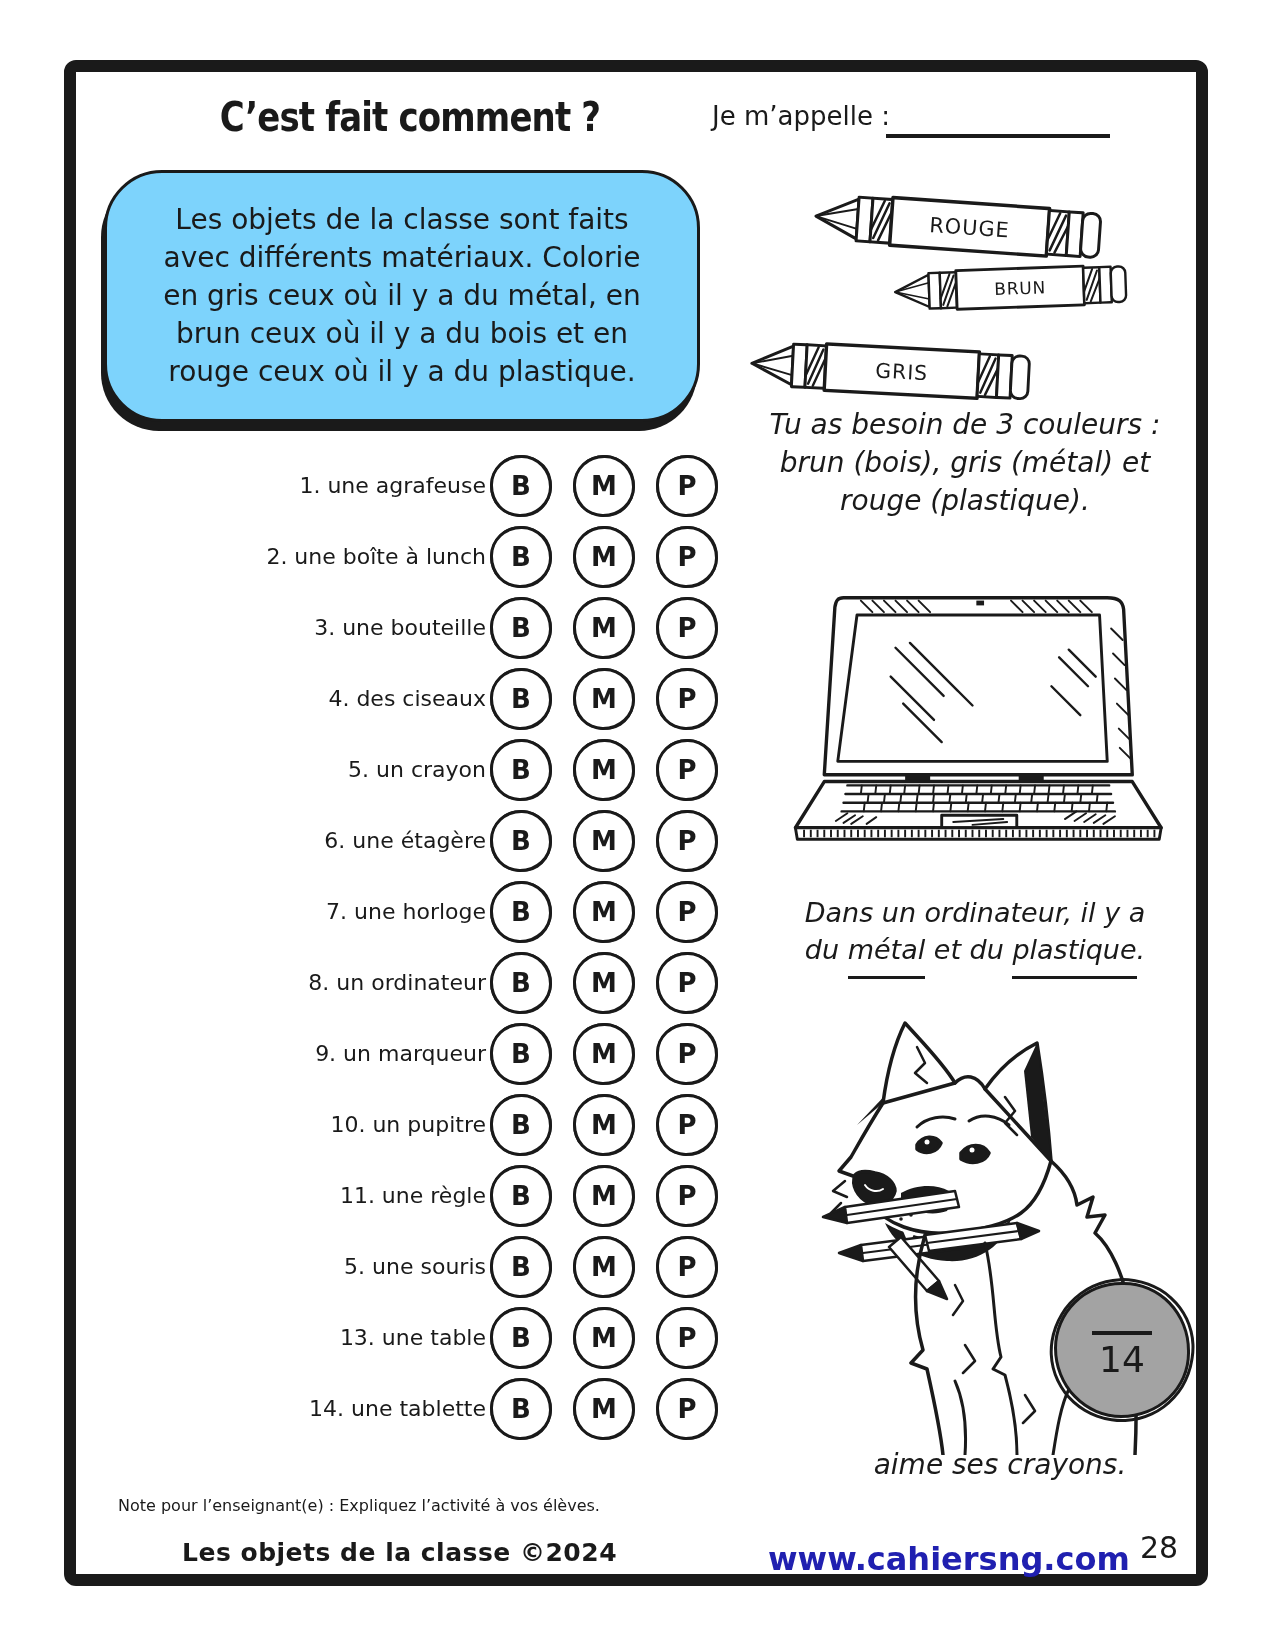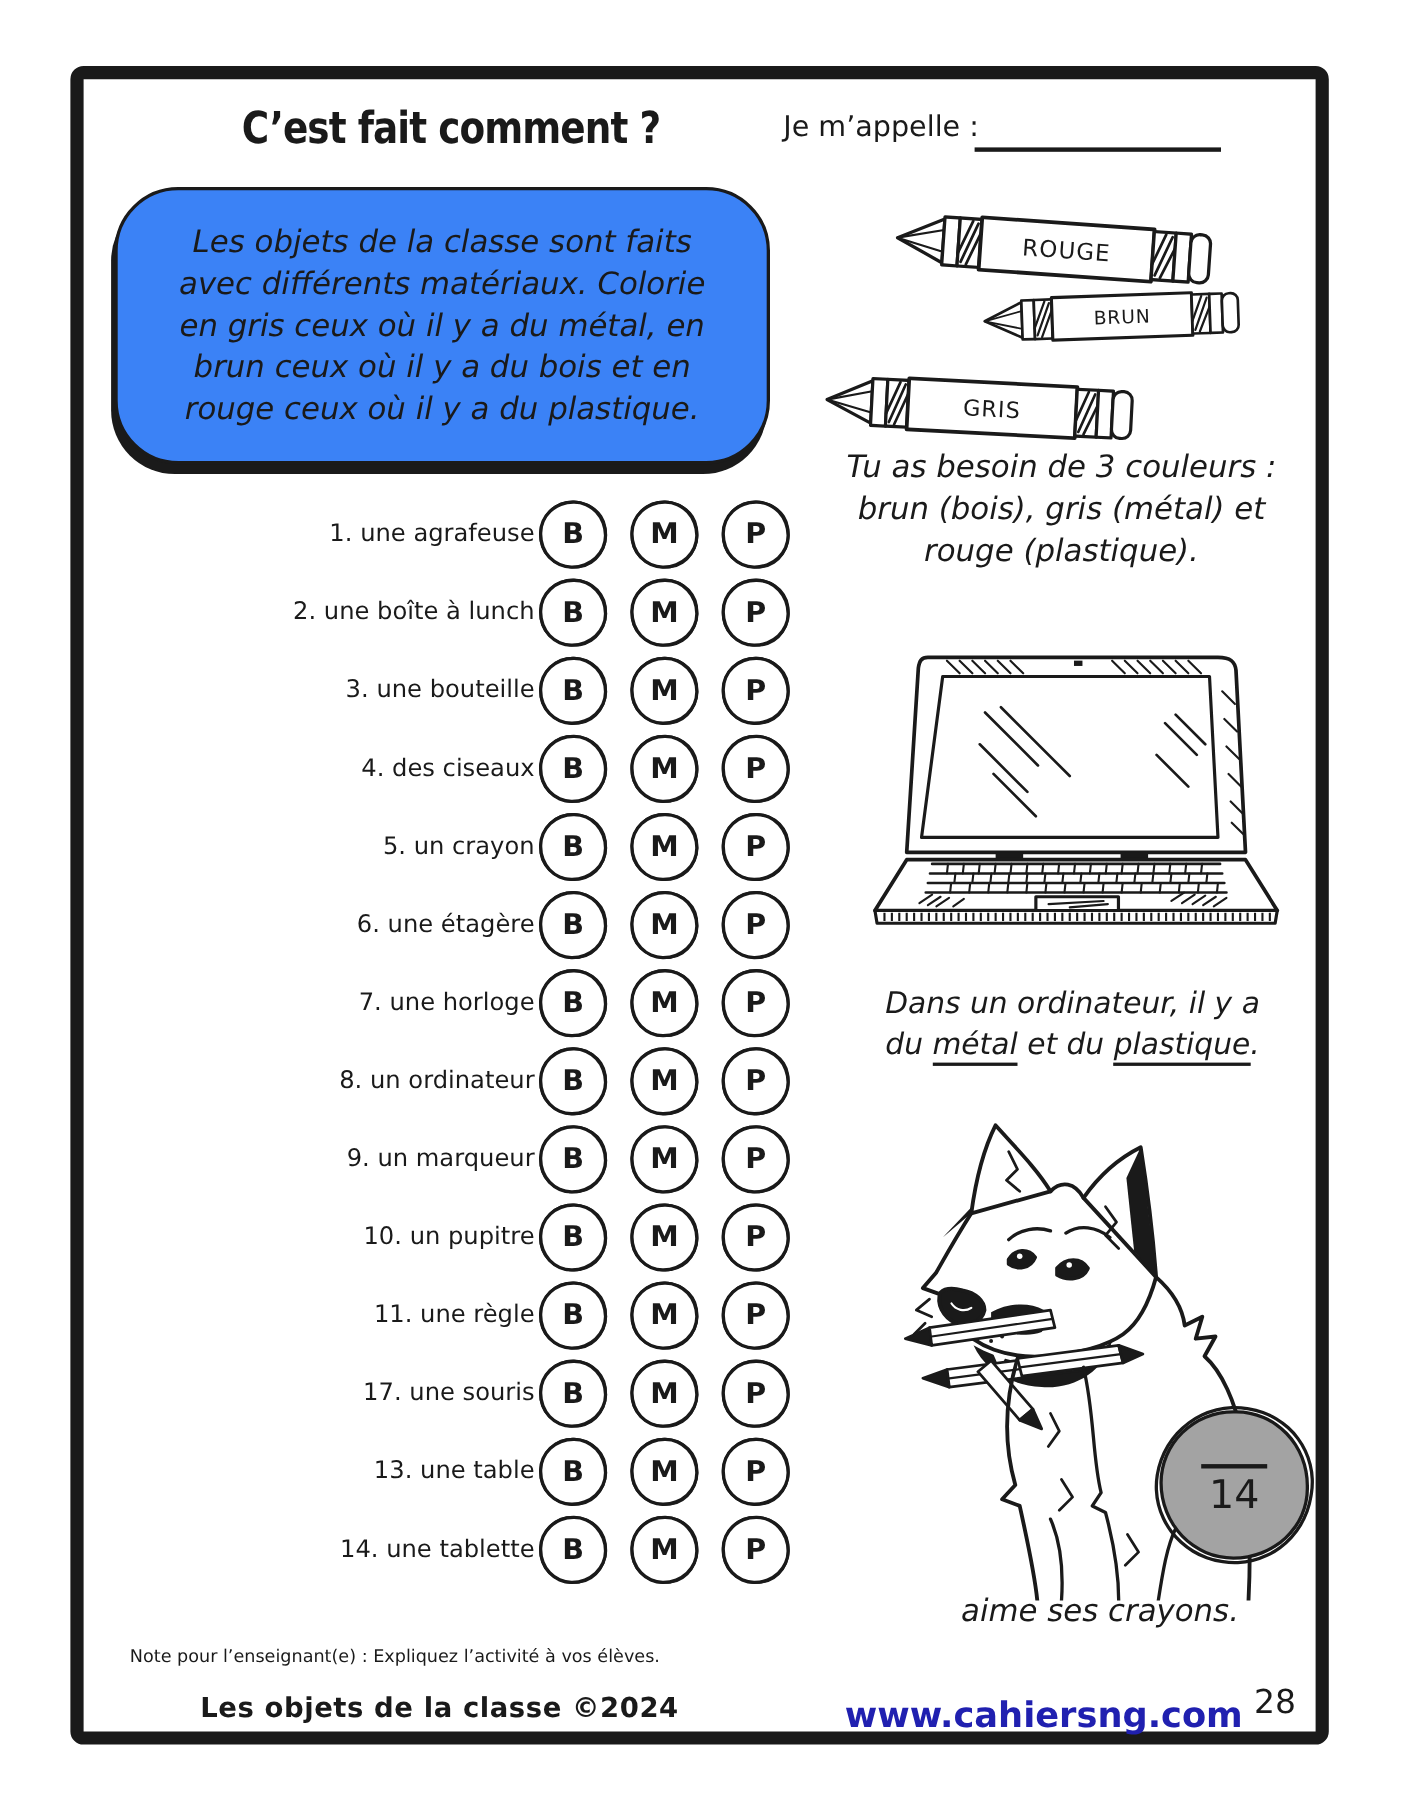--- a/index.html
+++ b/index.html
@@ -12,39 +12,39 @@
   .page-border{left:64px;top:60px;width:1144px;height:1526px;
        border:12px solid var(--ink);border-radius:12px;background:transparent}
 
   .title{left:160px;top:94px;width:500px;text-align:center;font-size:40px;
        font-weight:bold;letter-spacing:-1px;transform:scaleX(.85)}
 
   .name-label{left:712px;top:101px;font-size:26px}
   .name-blank{left:886px;top:104px;width:224px;height:34px;
        border-bottom:4px solid var(--ink)}
 
-  .bubble{left:104px;top:170px;width:596px;height:252px;background:#3b82f6;
+  .bubble{left:104px;top:170px;width:596px;height:252px;background:#7dd3fc;
        border:3.5px solid var(--ink);border-radius:58px;
        box-shadow:-3px 9px 0 0 var(--ink);
        display:flex;flex-direction:column;justify-content:center;
-       text-align:center;font-style:italic;font-size:28px;line-height:38px}
+       text-align:center;font-size:28px;line-height:38px}
 
   .crayon{transform-origin:left center}
   .crayon svg{display:block;width:100%;height:auto}
   .crayon-label{font-family:"DejaVu Sans",sans-serif;font-size:21px;letter-spacing:1px}
 
   .colors-note{left:735px;top:406px;width:460px;text-align:center;
        font-style:italic;font-size:28px;line-height:38px}
 
   .laptop{left:780px;top:590px;width:385px}
   .laptop svg{display:block;width:100%;height:auto}
 
   .computer-note{left:755px;top:894px;width:440px;text-align:center;
        font-style:italic;font-size:27px;line-height:37px}
-  .computer-note .u{border-bottom:3px solid var(--ink);padding-bottom:1px}
+  .computer-note .u{border-bottom:3px solid var(--ink);padding-bottom:11px}
 
   .fox{left:805px;top:985px;width:380px}
   .fox svg{display:block;width:100%;height:auto}
 
   .score-circle{left:1054px;top:1282px;width:136px;height:136px;background:#a3a3a3;
        border:3.5px solid var(--ink);border-radius:50% 49% 51% 50%/49% 51% 48% 52%}
   .score-circle::before{content:"";position:absolute;inset:-7px;
        border:3px solid var(--ink);border-radius:51% 49% 50% 50%/52% 48% 51% 49%;
        transform:rotate(9deg)}
   .score-line{width:60px;border-top:4px solid var(--ink);margin:46px auto 4px}
@@ -390,21 +390,21 @@
         </span>
       <span class="circle">
           <i>M</i>
         </span>
       <span class="circle">
           <i>P</i>
         </span>
     </span>
   </div>
   <div class="row">
-    <span class="item-label">17. une souris</span>
+    <span class="item-label">5. une souris</span>
     <span class="circles">
       <span class="circle">
           <i>B</i>
         </span>
       <span class="circle">
           <i>M</i>
         </span>
       <span class="circle">
           <i>P</i>
         </span>

